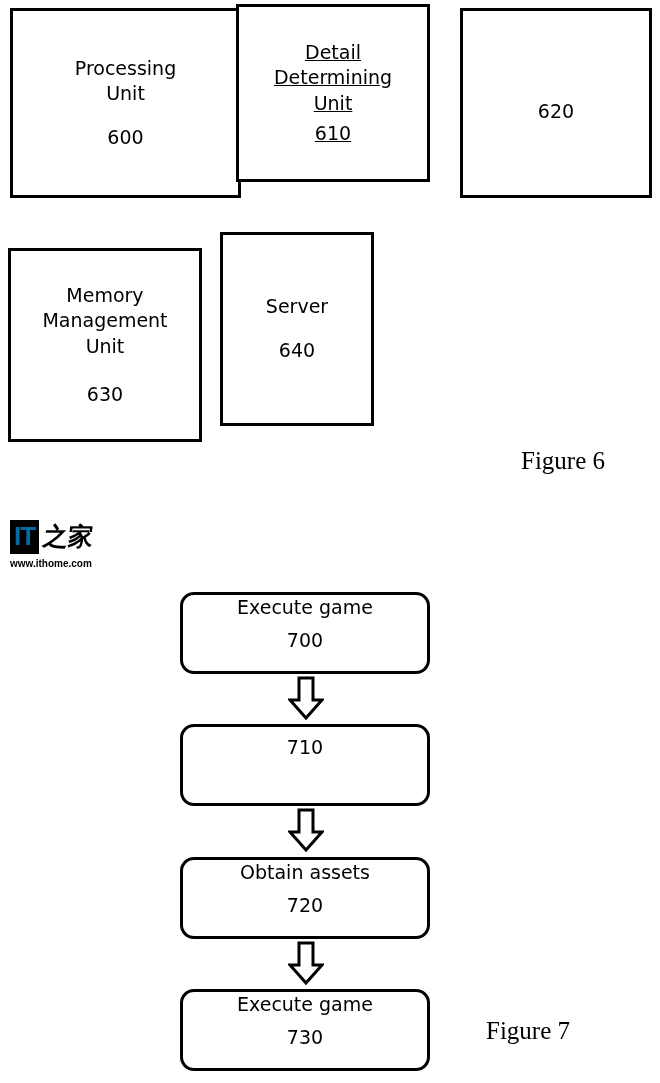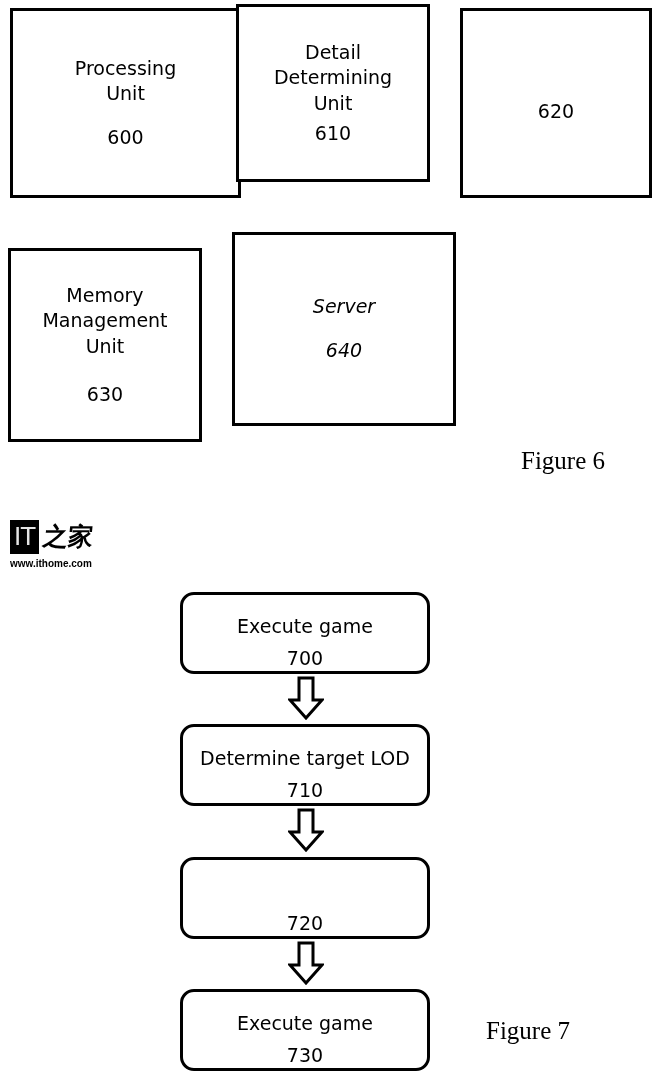--- a/index.html
+++ b/index.html
@@ -31,24 +31,24 @@
   }
   .box .title {
     white-space: pre-line;
   }
   .box .num {
     margin-top: 18px;
   }
 
   
   #unit-processing   { left: 10px;  top: 8px;   width: 231px; height: 190px; }
-  #unit-detail       { left: 236px; top: 4px;   width: 194px; height: 178px; }
+  #unit-detail       { left: 236px; top: 4px;   width: 194px; height: 178px; text-decoration: underline; }
   #unit-asset        { left: 460px; top: 8px;   width: 192px; height: 190px; }
   #unit-memory       { left: 8px;   top: 248px; width: 194px; height: 194px; }
-  #unit-server       { left: 232px; top: 232px; width: 224px; height: 194px; font-style: italic; }
+  #unit-server       { left: 220px; top: 232px; width: 154px; height: 194px; }
 
   #unit-detail .num  { margin-top: 4px; }
   #unit-memory .num  { margin-top: 22px; }
   #unit-server .num  { margin-top: 18px; }
 
   .fig-label {
     position: absolute;
     font-family: "Liberation Serif", serif;
     font-size: 25px;
   }
@@ -62,23 +62,23 @@
     top: 518px;
     width: 110px;
   }
   #watermark .wm-logo {
     display: flex;
     align-items: center;
     height: 38px;
   }
   #watermark .wm-it {
     background: #000000;
-    color: #e5e5e5;
+    color: #0369a1;
     font-family: "Liberation Sans", sans-serif;
-    font-weight: normal;
+    font-weight: bold;
     font-size: 26px;
     line-height: 30px;
     padding: 1px 4px 3px 4px;
     letter-spacing: -1px;
   }
   #watermark .wm-cn {
     font-family: "DejaVu Sans", sans-serif;
     font-weight: bold;
     font-size: 25px;
     margin-left: 4px;
@@ -96,21 +96,21 @@
   
   .flowbox {
     position: absolute;
     box-sizing: border-box;
     border: 3px solid #000000;
     border-radius: 14px;
     background: #ffffff;
     display: flex;
     flex-direction: column;
     align-items: center;
-    justify-content: flex-end;
+    justify-content: flex-start;
     text-align: center;
     font-size: 19px;
     line-height: 1.3;
     left: 180px;
     width: 250px;
     height: 82px;
   }
   .flowbox .num { margin-top: 8px; }
 
   #flow-700 { top: 592px; }
@@ -173,29 +173,29 @@
 <div class="flowbox" id="flow-700">
   <div class="title">Execute game</div>
   <div class="num">700</div>
 </div>
 
 <svg class="arrow" id="arrow-1" viewBox="0 0 36 44">
   <polygon points="11,2 25,2 25,24 34,24 18,42 2,24 11,24" fill="#ffffff" stroke="#000000" stroke-width="3" stroke-linejoin="miter"></polygon>
 </svg>
 
 <div class="flowbox" id="flow-710">
-  <div class="title">Determine target LOD</div>
   <div class="num">710</div>
 </div>
 
 <svg class="arrow" id="arrow-2" viewBox="0 0 36 44">
   <polygon points="11,2 25,2 25,24 34,24 18,42 2,24 11,24" fill="#ffffff" stroke="#000000" stroke-width="3" stroke-linejoin="miter"></polygon>
 </svg>
 
 <div class="flowbox" id="flow-720">
+  <div class="title">Obtain assets</div>
   <div class="num">720</div>
 </div>
 
 <svg class="arrow" id="arrow-3" viewBox="0 0 36 44">
   <polygon points="11,2 25,2 25,24 34,24 18,42 2,24 11,24" fill="#ffffff" stroke="#000000" stroke-width="3" stroke-linejoin="miter"></polygon>
 </svg>
 
 <div class="flowbox" id="flow-730">
   <div class="title">Execute game</div>
   <div class="num">730</div>

